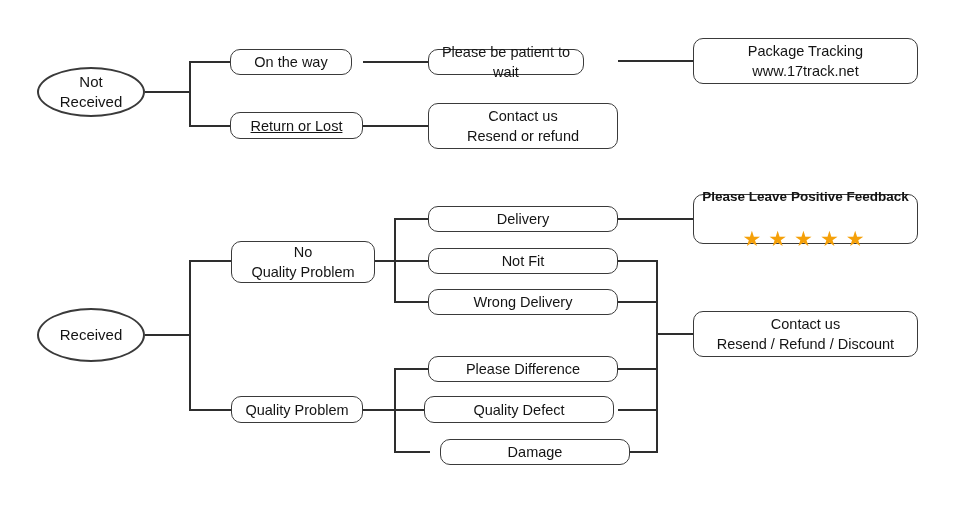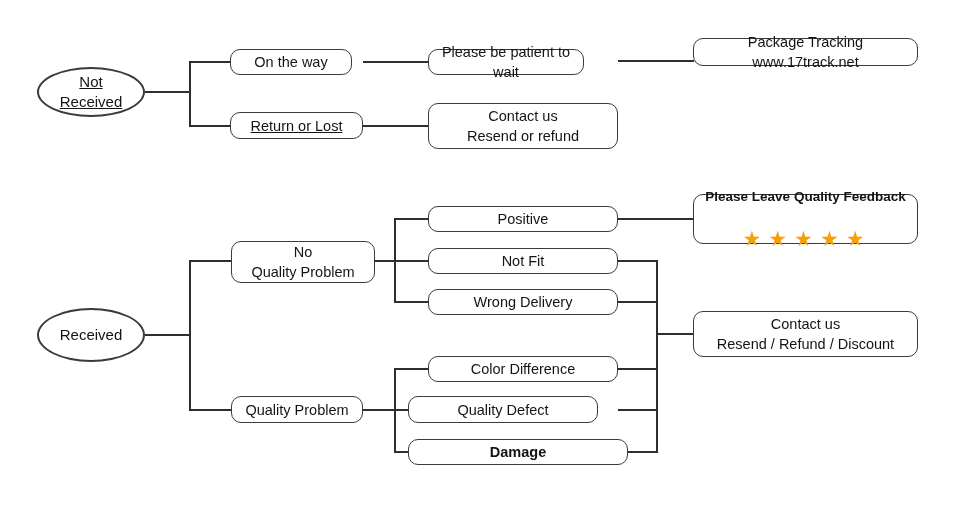--- a/index.html
+++ b/index.html
@@ -41,35 +41,35 @@
   .feedback-title { font-size: 13.5px; line-height: 18px; font-weight: 600; }
   .stars {
     font-size: 21px;
     line-height: 24px;
     letter-spacing: 7px;
     color: #F5A009;
     margin-top: 1px;
     text-indent: 3px;
   }
   
-  #n-not-received      { left: 37px;  top: 67px;  width: 108px; height: 50px; text-decoration: underline; }
+  #n-not-received      { left: 37px;  top: 67px;  width: 108px; height: 50px; }
   #n-on-the-way        { left: 230px; top: 49px;  width: 122px; height: 26px; text-align: right; }
   #n-return-or-lost    { left: 230px; top: 112px; width: 133px; height: 27px; text-decoration: underline; }
   #n-please-patient    { left: 428px; top: 49px;  width: 156px; height: 26px; }
-  #n-package-tracking  { left: 693px; top: 38px;  width: 225px; height: 28px; }
+  #n-package-tracking  { left: 693px; top: 38px;  width: 225px; height: 46px; }
   #n-contact-resend    { left: 428px; top: 103px; width: 190px; height: 46px; }
   #n-received          { left: 37px;  top: 308px; width: 108px; height: 54px; }
   #n-no-quality        { left: 231px; top: 241px; width: 144px; height: 42px; }
   #n-quality-problem   { left: 231px; top: 396px; width: 132px; height: 27px; }
   #n-satisfy           { left: 428px; top: 206px; width: 190px; height: 26px; }
   #n-not-fit           { left: 428px; top: 248px; width: 190px; height: 26px; }
   #n-wrong-delivery    { left: 428px; top: 289px; width: 190px; height: 26px; }
   #n-color-difference  { left: 428px; top: 356px; width: 190px; height: 26px; }
-  #n-quality-defect    { left: 408px; top: 396px; width: 190px; height: 27px; }
-  #n-damage            { left: 408px; top: 439px; width: 220px; height: 26px; font-weight: bold; }
+  #n-quality-defect    { left: 424px; top: 396px; width: 190px; height: 27px; }
+  #n-damage            { left: 440px; top: 439px; width: 190px; height: 26px; }
   #n-feedback          { left: 693px; top: 194px; width: 225px; height: 50px; }
   #n-contact-discount  { left: 693px; top: 311px; width: 225px; height: 46px; }
 </style>
 </head>
 <body>
 
 <div class="stage">
 
   <div class="node ellipse" id="n-not-received">Not
 Received</div>
@@ -79,30 +79,30 @@
   <div class="node" id="n-return-or-lost">Return or Lost</div>
   <div class="node" id="n-please-patient">Please be patient to wait</div>
   <div class="node" id="n-package-tracking">Package Tracking
 www.17track.net</div>
   <div class="node" id="n-contact-resend">Contact us
 Resend or refund</div>
 
   <div class="node" id="n-no-quality">No
 Quality Problem</div>
   <div class="node" id="n-quality-problem">Quality Problem</div>
-  <div class="node" id="n-satisfy">Positive</div>
+  <div class="node" id="n-satisfy">Delivery</div>
   <div class="node" id="n-not-fit">Not Fit</div>
   <div class="node" id="n-wrong-delivery">Wrong Delivery</div>
-  <div class="node" id="n-color-difference">Color Difference</div>
+  <div class="node" id="n-color-difference">Please Difference</div>
   <div class="node" id="n-quality-defect">Quality Defect</div>
   <div class="node" id="n-damage">Damage</div>
 
   <div class="node" id="n-feedback">
     <div class="feedback-inner">
-      <div class="feedback-title">Please Leave Quality Feedback</div>
+      <div class="feedback-title">Please Leave Positive Feedback</div>
       <div class="stars" style="color: rgb(245, 160, 9);">★★★★★</div>
     </div>
   </div>
   <div class="node" id="n-contact-discount">Contact us
 Resend / Refund / Discount</div>
 
   <div class="line" style="left: 145px; top: 91px; width: 46px; height: 2px; background: rgb(46, 46, 46);"></div>
   <div class="line" style="left: 189px; top: 61px; width: 2px; height: 66px; background: rgb(46, 46, 46);"></div>
   <div class="line" style="left: 189px; top: 61px; width: 43px; height: 2px; background: rgb(46, 46, 46);"></div>
   <div class="line" style="left: 189px; top: 125px; width: 43px; height: 2px; background: rgb(46, 46, 46);"></div>

